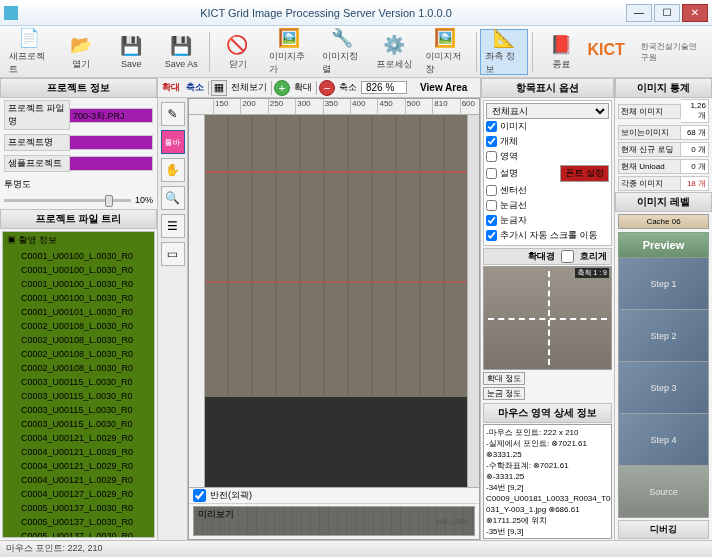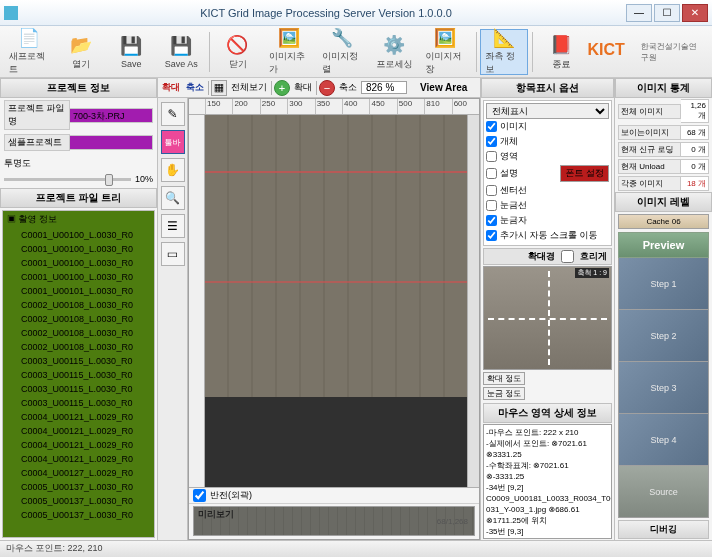--- a/index.html
+++ b/index.html
@@ -48,21 +48,21 @@
 .zbtn.r { background: #d04040; color: #fff; border-radius: 8px; border-color: #a02020; }
 .zoom-pct { border: 1px solid #a0a0a0; padding: 0 12px 0 4px; background: #fff; font-size: 10px; }
 .view-area-hdr { font-weight: bold; font-size: 10px; margin-left: auto; margin-right: auto; }
 
 .center-body { flex: 1; display: flex; }
 .tool-col { width: 30px; background: #ececec; border-right: 1px solid #c0c0c0; display: flex; flex-direction: column; align-items: center; padding: 4px 0; gap: 4px; }
 .tool { width: 24px; height: 24px; border: 1px solid #b0b0b0; background: #f4f4f4; display: flex; align-items: center; justify-content: center; font-size: 12px; }
 .tool.active { background: #ec4899; color: #fff; border-color: #2a5f9f; }
 
 .canvas-wrap { flex: 1; display: flex; flex-direction: column; background: #fff; border: 1px solid #a0a0a0; }
-.ruler-h { height: 16px; background: #f0f0f0; border-bottom: 1px solid #b0b0b0; display: flex; font-size: 8px; color: #444; }
+.ruler-h { height: 16px; background: #f0f0f0; border-bottom: 1px solid #b0b0b0; display: flex; font-size: 8px; color: #444; gap: 8px; }
 .ruler-h span { flex: 1; border-left: 1px solid #c0c0c0; padding-left: 1px; }
 .canvas { flex: 1; background: #303030; position: relative; overflow: hidden; }
 .img-area { position: absolute; left: 16px; top: 0; right: 12px; height: 282px; background: repeating-linear-gradient(90deg,#7a7468 0,#7a7468 22px,#6a6458 23px,#7a7468 24px),linear-gradient(#8a8478,#6a6458); }
 .img-area::before { content:""; position:absolute; left:0; right:0; top:56px; height:2px; background:rgba(210,80,80,.7); box-shadow:0 110px 0 rgba(210,80,80,.6); }
 .ruler-v { position: absolute; left: 0; top: 0; width: 16px; bottom: 0; background: #f0f0f0; border-right: 1px solid #b0b0b0; }
 .scroll-v { position: absolute; right: 0; top: 0; bottom: 0; width: 12px; background: #e0e0e0; border-left: 1px solid #b0b0b0; }
 
 .canvas-foot { height: 52px; border-top: 1px solid #b0b0b0; background: #f4f4f4; font-size: 9px; }
 .canvas-foot .row1 { display: flex; align-items: center; padding: 1px 4px; gap: 4px; border-bottom: 1px solid #d0d0d0; }
 .canvas-foot .preview-strip { height: 30px; margin: 2px 4px; background: repeating-linear-gradient(90deg,#6a6a64,#6a6a64 8px,#5a5a54 9px); border: 1px solid #a0a0a0; position: relative; }
@@ -167,20 +167,24 @@
   </div>
 </div>
 
 <div class="main">
 
   <div class="left">
     <div class="panel-hdr">프로젝트 정보</div>
     <div class="field-row">
         <div class="field-lbl">프로젝트 파일명</div>
         <div class="field-val">700-3차.PRJ</div>
+      </div>
+    <div class="field-row">
+        <div class="field-lbl">프로젝트명</div>
+        <div class="field-val"></div>
       </div>
     <div class="field-row">
         <div class="field-lbl">샘플프로젝트</div>
         <div class="field-val"></div>
       </div>
     <div style="font-size:9px;margin:4px 4px 0">투명도</div>
     <div class="slider-row">
       <div class="slider">
           <div class="slider-thumb"></div>
         </div>

